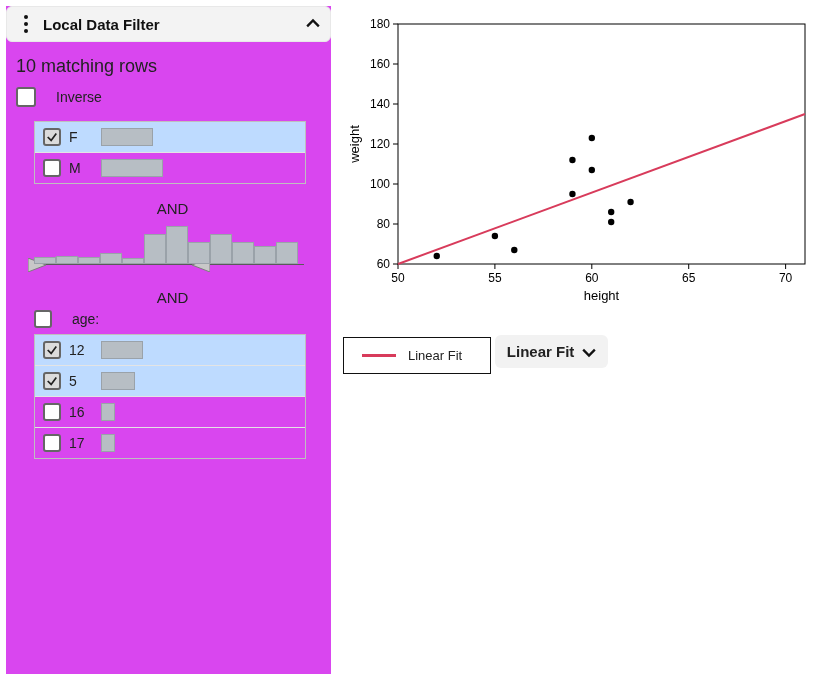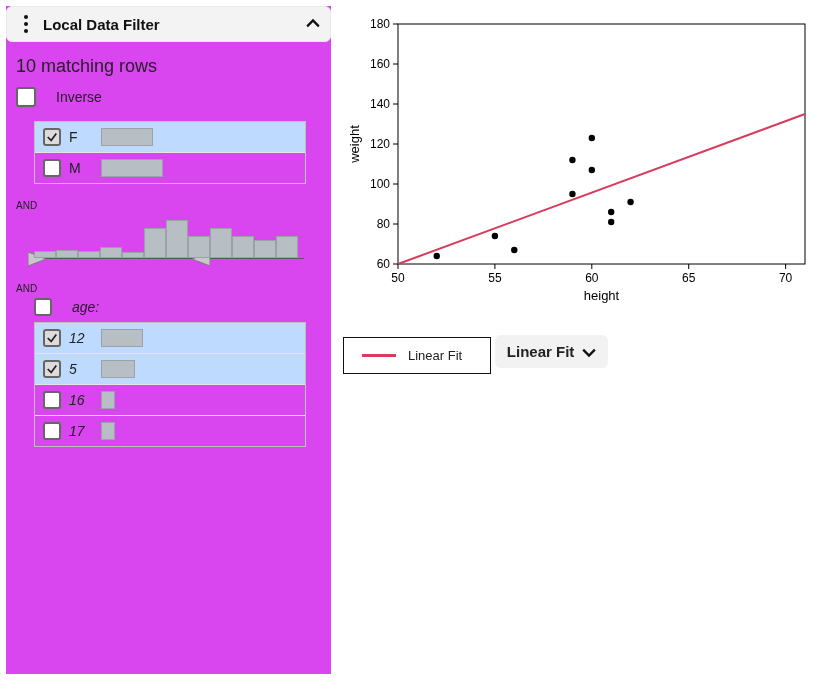--- a/index.html
+++ b/index.html
@@ -30,21 +30,21 @@
   .chk .mark{display:none;}
   .chk.on{background:#dcdcdc;}
   .chk.on .mark{display:block;}
   .lbl{font-size:14px;color:#222;}
   .sect{margin-top:14px;margin-left:18px;}
   .listbox{margin-top:6px;border:1px solid #bfbfbf;width:270px;}
   .listrow{display:flex;align-items:center;gap:8px;padding:6px 8px;border-top:1px solid #e4e4e4;}
   .listrow:first-child{border-top:none;}
   .listrow.sel{background:var(--hi);}
   .bar{height:16px;background:var(--bar);border:1px solid var(--bar-bd);}
-  .and{margin:16px 0 4px 0;font-size:10px;color:#222;}
+  .and{margin:16px 0 4px 0;font-size:15px;color:#222;text-align:center;}
   .range-label{margin-left:18px;font-size:14px;color:#222;}
   .hist{position:relative;width:270px;height:50px;margin:6px 0 0 18px;}
   .hist .baseline{position:absolute;left:0;right:0;bottom:8px;height:1px;background:#5a5a5a;}
   .hist .col{position:absolute;bottom:9px;width:22px;background:var(--bar);border:1px solid var(--bar-bd);box-sizing:border-box;}
   .tri{position:absolute;bottom:1px;}
   .linear-fit-pill{margin-top:14px;display:inline-flex;align-items:center;gap:8px;border-radius:6px;background:#f2f2f2;padding:8px 12px;font-weight:700;font-size:15px;cursor:pointer;}
   .legend{margin-top:28px;border:1px solid #111;display:inline-flex;align-items:center;gap:12px;padding:10px 28px 10px 18px;}
   .legend .swatch{width:34px;height:3px;background:var(--red);}
   .chart-wrap{margin-top:10px;}
 </style>
@@ -114,21 +114,21 @@
           <div class="col" style="left: 132px; height: 38px;"></div>
           <div class="col" style="left: 154px; height: 22px;"></div>
           <div class="col" style="left: 176px; height: 30px;"></div>
           <div class="col" style="left: 198px; height: 22px;"></div>
           <div class="col" style="left: 220px; height: 18px;"></div>
           <div class="col" style="left: 242px; height: 22px;"></div>
         </div>
 
       <div class="and">AND</div>
 
-      <div class="sect" style="margin-top:4px;font-style:italic;">
+      <div class="sect" style="margin-top:4px;">
         <div class="row">
           <div class="chk small">
             
           </div>
           <span class="lbl">age:</span>
         </div>
         <div class="listbox" id="age-list">
             <div class="listrow sel">
               <div class="chk small on">
                 <svg class="mark" width="12" height="12" viewBox="0 0 14 14">

